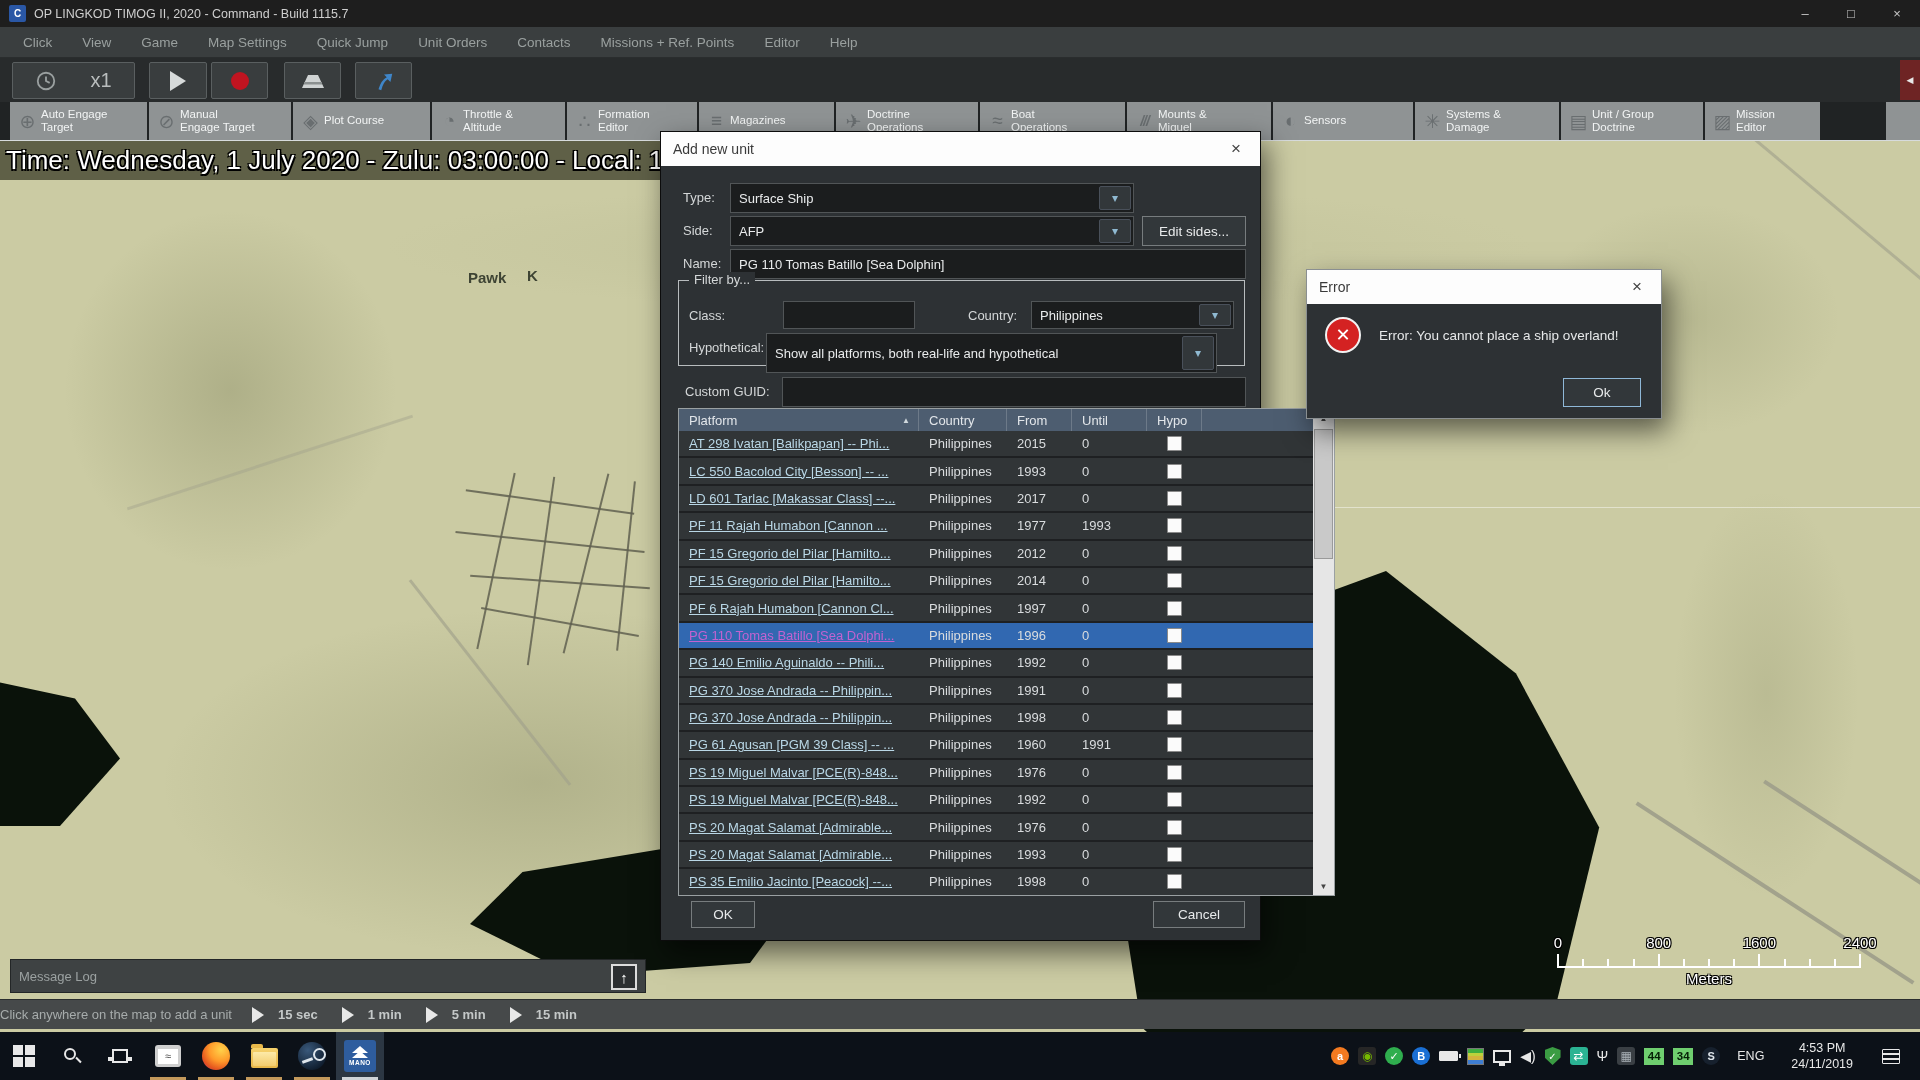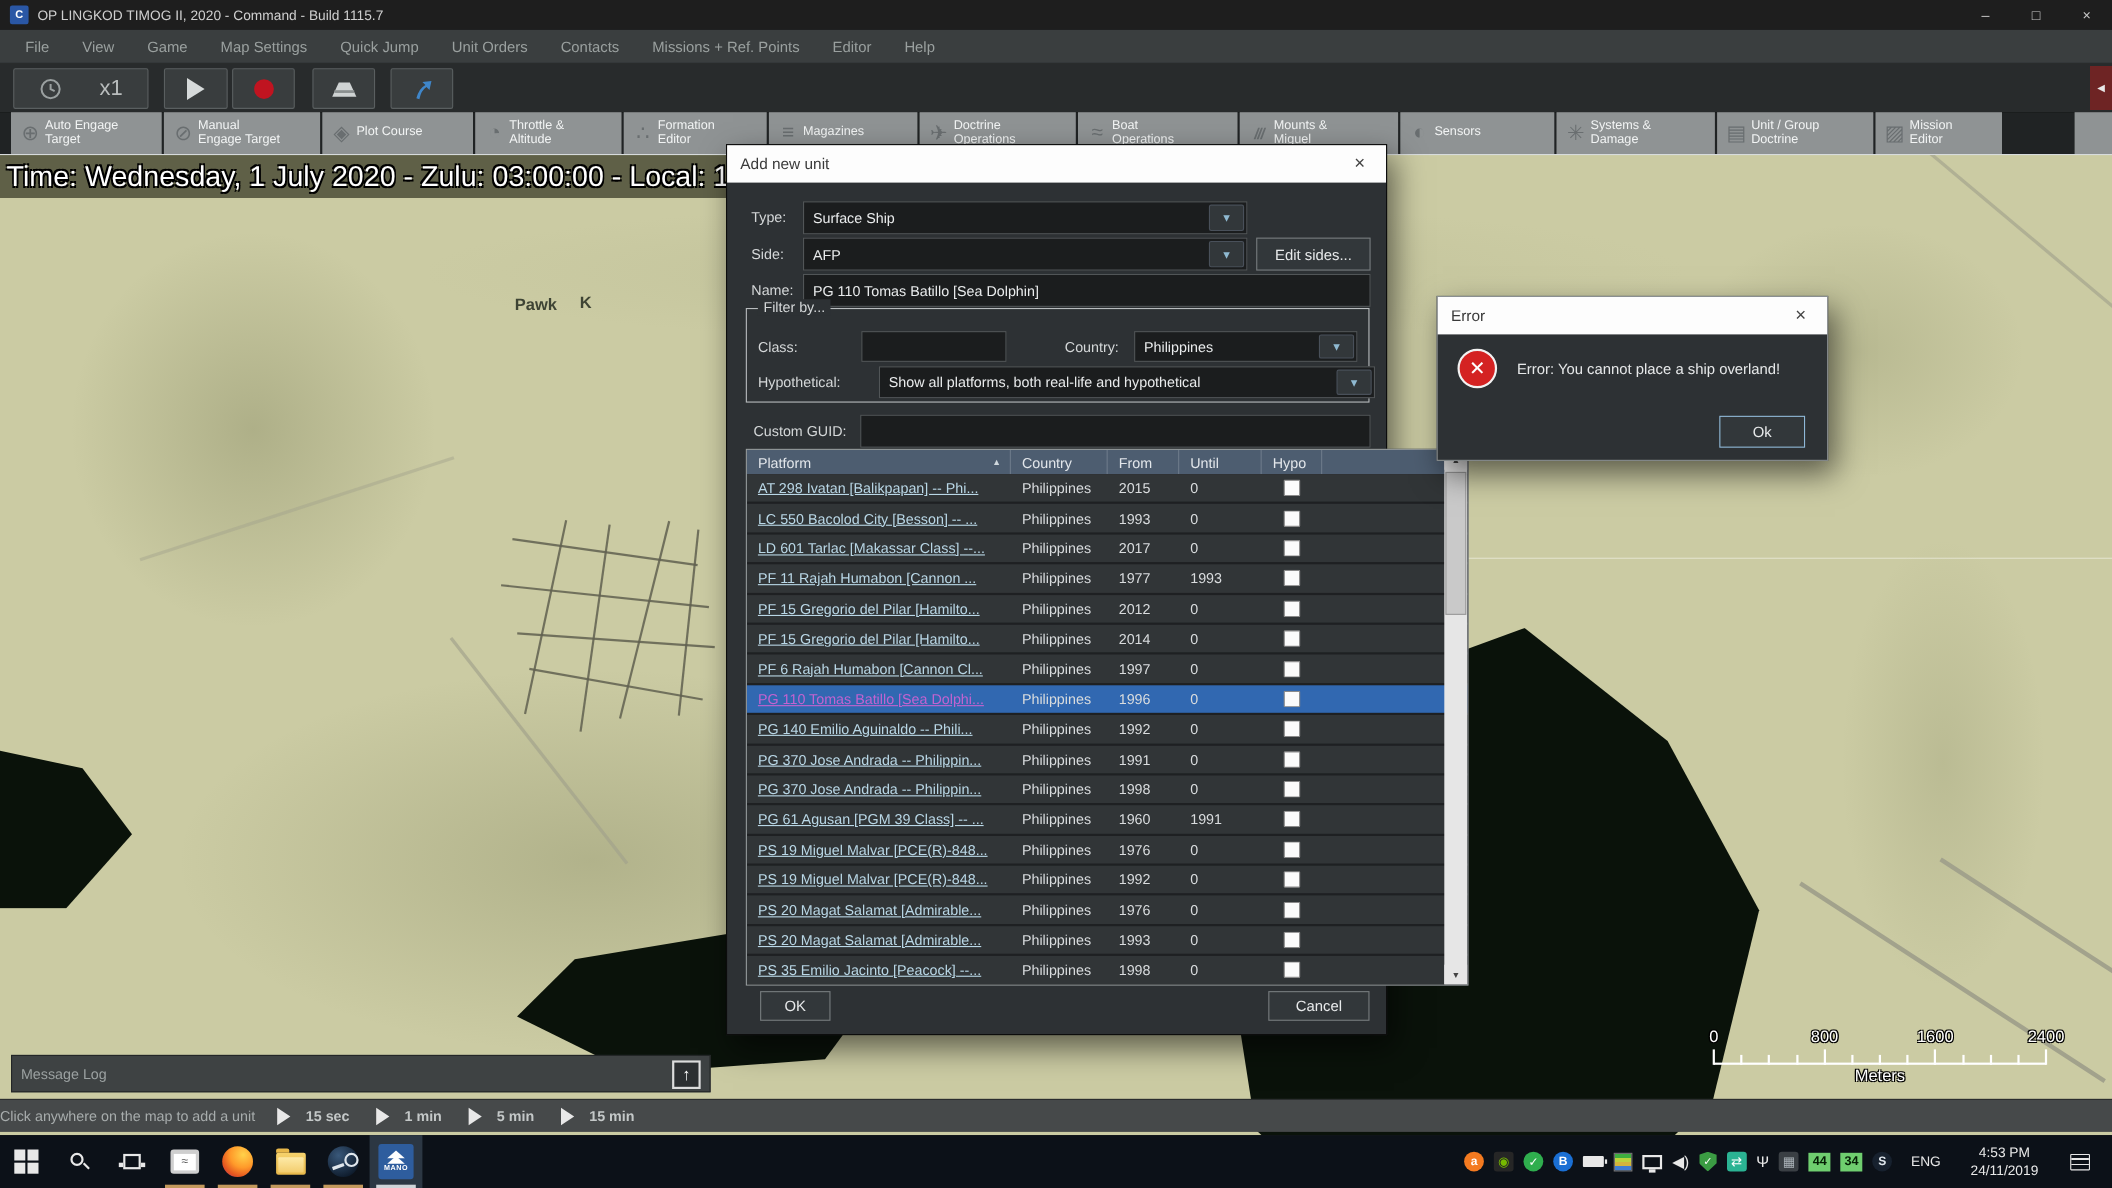--- a/index.html
+++ b/index.html
@@ -193,21 +193,21 @@
     <div class="app-ico">C</div>
     <span class="title-text">OP LINGKOD TIMOG II, 2020 - Command - Build 1115.7</span>
     <div class="win-controls">
       <div class="win-btn">–</div>
       <div class="win-btn">□</div>
       <div class="win-btn">×</div>
     </div>
   </div>
 
   <div class="menubar" id="menubar">
-      <div class="menu-item">File</div>
+      <div class="menu-item">Click</div>
       <div class="menu-item">View</div>
       <div class="menu-item">Game</div>
       <div class="menu-item">Map Settings</div>
       <div class="menu-item">Quick Jump</div>
       <div class="menu-item">Unit Orders</div>
       <div class="menu-item">Contacts</div>
       <div class="menu-item">Missions + Ref. Points</div>
       <div class="menu-item">Editor</div>
       <div class="menu-item">Help</div>
     </div>
@@ -520,21 +520,21 @@
     <div class="groupbox">
       <span class="legend">Filter by...</span>
       <span class="au-label" style="left:10px;top:27px;">Class:</span>
       <input class="au-input" style="left: 104px; top: 20px; width: 132px; height: 28px;" value="">
       <span class="au-label" style="left:289px;top:27px;">Country:</span>
       <div class="field" style="left:352px;top:20px;width:203px;height:28px;">
         <span>Philippines</span>
         <span class="dd-chev">▾</span>
       </div>
       <span class="au-label" style="left:10px;top:59px;">Hypothetical:</span>
-      <div class="field" style="left:120px;top:52px;width:451px;height:29px;align-items:center;">
+      <div class="field" style="left:87px;top:52px;width:451px;height:40px;align-items:center;">
         <span>Show all platforms, both real-life and hypothetical</span>
         <span class="dd-chev">▾</span>
       </div>
     </div>
 
     <span class="au-label" style="left:24px;top:252px;">Custom GUID:</span>
     <input class="au-input" style="left: 121px; top: 245px; width: 464px; height: 30px;" value="">
 
     <div class="platform-table">
       <div class="pt-header" id="pt-header">

